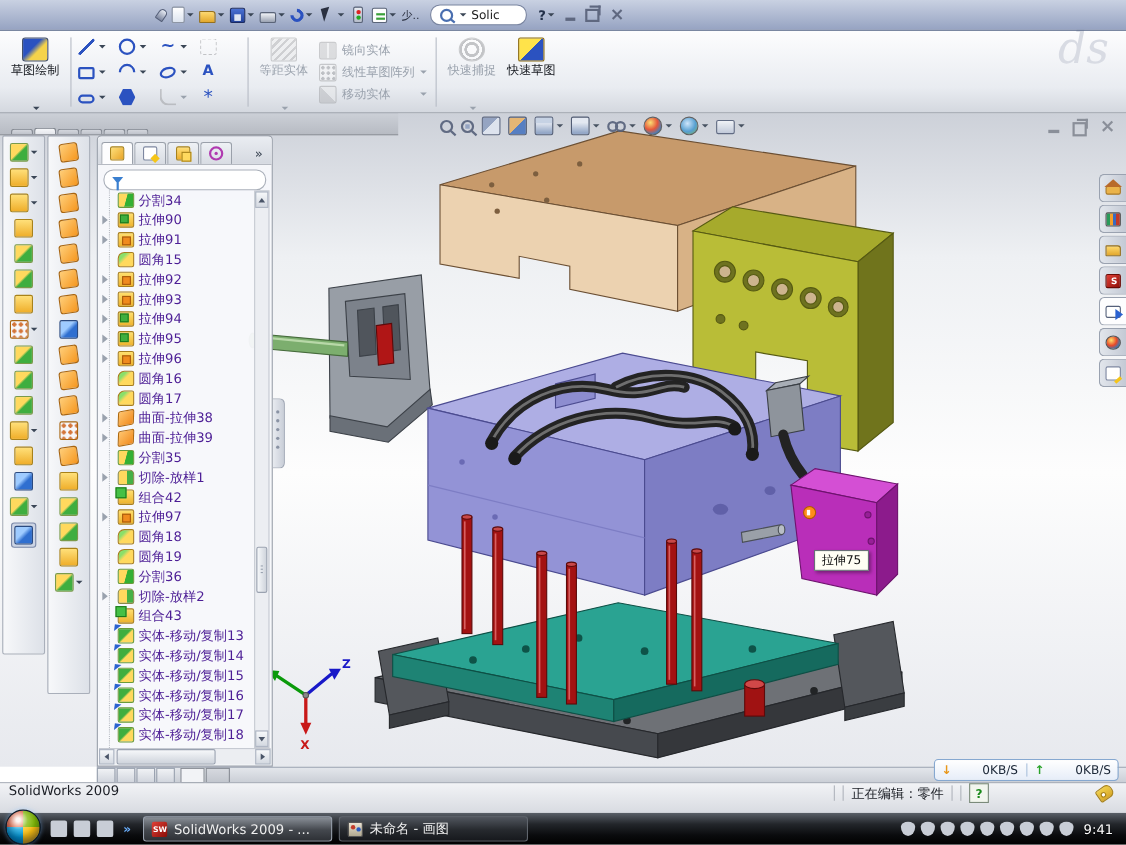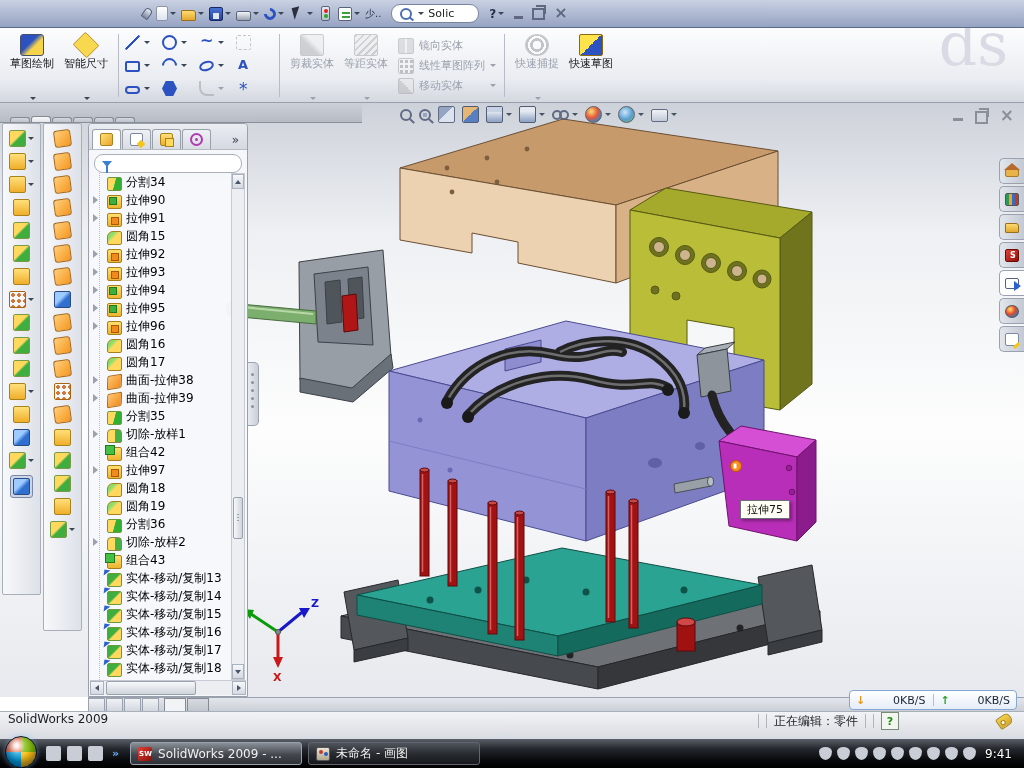--- a/index.html
+++ b/index.html
@@ -69,21 +69,21 @@
   .cmd-large.disabled{color:#9aa2ad}
   .disabled .gicon{opacity:.45;filter:grayscale(.85)}
   .disabled .caret{border-top-color:#9aa2ad}
   .cmd-grid{display:grid;grid-template-columns:repeat(4,37px);grid-auto-rows:23px;align-content:center}
   .cell{display:flex;align-items:center;gap:2px}
   .cell>.gicon{width:15px;height:15px}
   .cmd-stack{display:flex;flex-direction:column;justify-content:center;gap:4px;padding:0 2px}
   .stack-item{display:flex;align-items:center;gap:5px;font-size:11px;color:#14171d;white-space:nowrap}
   .stack-item.disabled{color:#9aa2ad}
   .stack-item .caret{margin-left:auto}
-  .watermark{position:absolute;right:16px;top:14px;font-size:60px;
+  .watermark{position:absolute;right:16px;top:14px;font-size:40px;font-style:italic;
     font-family:"DejaVu Serif","Liberation Serif",serif;color:#d8dbe3;z-index:0;line-height:60px}
   
   .gi-sketch{background:linear-gradient(135deg,#2b52c0 40%,#f5d34a 60%);border-color:#44506a;border-radius:3px}
   .gi-smart-dimension{background:#f7d84e;border-color:#a8821a;transform:rotate(45deg) scale(.82)}
   .gi-line{background:linear-gradient(135deg,transparent 44%,#2b52c0 44% 56%,transparent 56%);border:none}
   .gi-circle{border:2px solid #2b52c0;border-radius:50%;background:none}
   .gi-spline{background:none;border:none}
   .gi-spline::after{content:"~";color:#2b52c0;font-weight:bold;font-size:16px;position:absolute;top:-4px;left:1px}
   .gi-selection-box{border:1px dashed #7d87a0;background:none}
   .gi-rectangle{border:2px solid #2b52c0;background:none;height:11px!important;margin-top:2px}
@@ -173,22 +173,22 @@
   .gi-dimxpertmanager{background:none;border:2px solid #b03ab0;border-radius:50%}
   .gi-dimxpertmanager::after{content:"";position:absolute;left:3px;top:3px;width:3px;height:3px;background:#b03ab0;border-radius:50%}
   .chev{margin-left:auto;font-size:12px;color:#3a4452;padding:0 5px 2px}
   .filter{margin:4px 5px;height:17px;border:1px solid #aab0ba;border-radius:9px;background:#fff;
     display:flex;align-items:center;padding:0 7px;gap:4px}
   .funnel{width:0;height:0;border-left:5px solid transparent;border-right:5px solid transparent;
     border-top:6px solid #3a7fd0;position:relative}
   .funnel::after{content:"";position:absolute;left:-1px;top:-1px;width:2px;height:7px;background:#3a7fd0}
   .tree-list{position:absolute;top:49px;bottom:16px;left:3px;right:17px;overflow:hidden}
   .tree-list::before{content:"";position:absolute;left:7px;top:0;bottom:0;border-left:1px dotted #b8bcc4}
-  .tree-item{display:flex;align-items:flex-end;height:18px;gap:4px;padding-left:15px;position:relative;
-    font-size:12px;color:#000000;white-space:nowrap}
+  .tree-item{display:flex;align-items:center;height:18px;gap:4px;padding-left:15px;position:relative;
+    font-size:12px;color:#4c1d95;white-space:nowrap}
   .tree-item .exp{position:absolute;left:1px;top:5px;width:0;height:0;display:none;
     border-top:4px solid transparent;border-bottom:4px solid transparent;border-left:5px solid #9aa2ae}
   .tree-item.expand .exp{display:block}
   .ticon{width:15px;height:14px;border-radius:2px;flex:none;position:relative;box-sizing:border-box;
     background:#ddd;border:1px solid #999}
   .ic-split .ticon{background:linear-gradient(105deg,#ffd95e 48%,#33b033 52%);border-color:#6a9a3a}
   .ic-extrude .ticon{background:linear-gradient(#ffdf6e,#edb32e);border-color:#a87f1f}
   .ic-extrude .ticon::after{content:"";position:absolute;left:1px;top:1px;width:6px;height:6px;background:#3fae3f;border:1px solid #1d7a1d}
   .ic-extrude2 .ticon{background:linear-gradient(#ffdf6e,#edb32e);border-color:#a87f1f}
   .ic-extrude2 .ticon::after{content:"";position:absolute;left:3px;top:3px;width:6px;height:6px;background:#f08a1e;border:1px solid #a85a0a}
@@ -582,25 +582,20 @@
   </div>
 </div>
 
 <div id="cmdbar">
   <div class="grp">
       <div class="cmd-large">
       <span class="gicon gi-sketch"></span>
       <span class="lbl">草图绘制</span>
       <span class="caret"></span>
     </div>
-      <div class="cmd-large">
-      <span class="gicon gi-smart-dimension"></span>
-      <span class="lbl">智能尺寸</span>
-      <span class="caret"></span>
-    </div>
     </div>
   <div class="vsep"></div>
   <div class="cmd-grid">
       <span class="cell">
         <span class="gicon gi-line"></span>
         <span class="caret"></span>
       </span>
       <span class="cell">
         <span class="gicon gi-circle"></span>
         <span class="caret"></span>
@@ -637,25 +632,20 @@
       <span class="cell disabled">
         <span class="gicon gi-sketch-fillet"></span>
         <span class="caret"></span>
       </span>
       <span class="cell">
         <span class="gicon gi-point"></span>
       </span>
     </div>
   <div class="vsep"></div>
   <div class="grp">
-      <div class="cmd-large disabled">
-      <span class="gicon gi-trim-entities"></span>
-      <span class="lbl">剪裁实体</span>
-      <span class="caret"></span>
-    </div>
       <div class="cmd-large disabled">
       <span class="gicon gi-offset-entities"></span>
       <span class="lbl">等距实体</span>
       <span class="caret"></span>
     </div>
     </div>
   <div class="cmd-stack">
       <div class="stack-item disabled">
       <span class="gicon gi-mirror-entities"></span>
       <span class="lbl">镜向实体</span>

